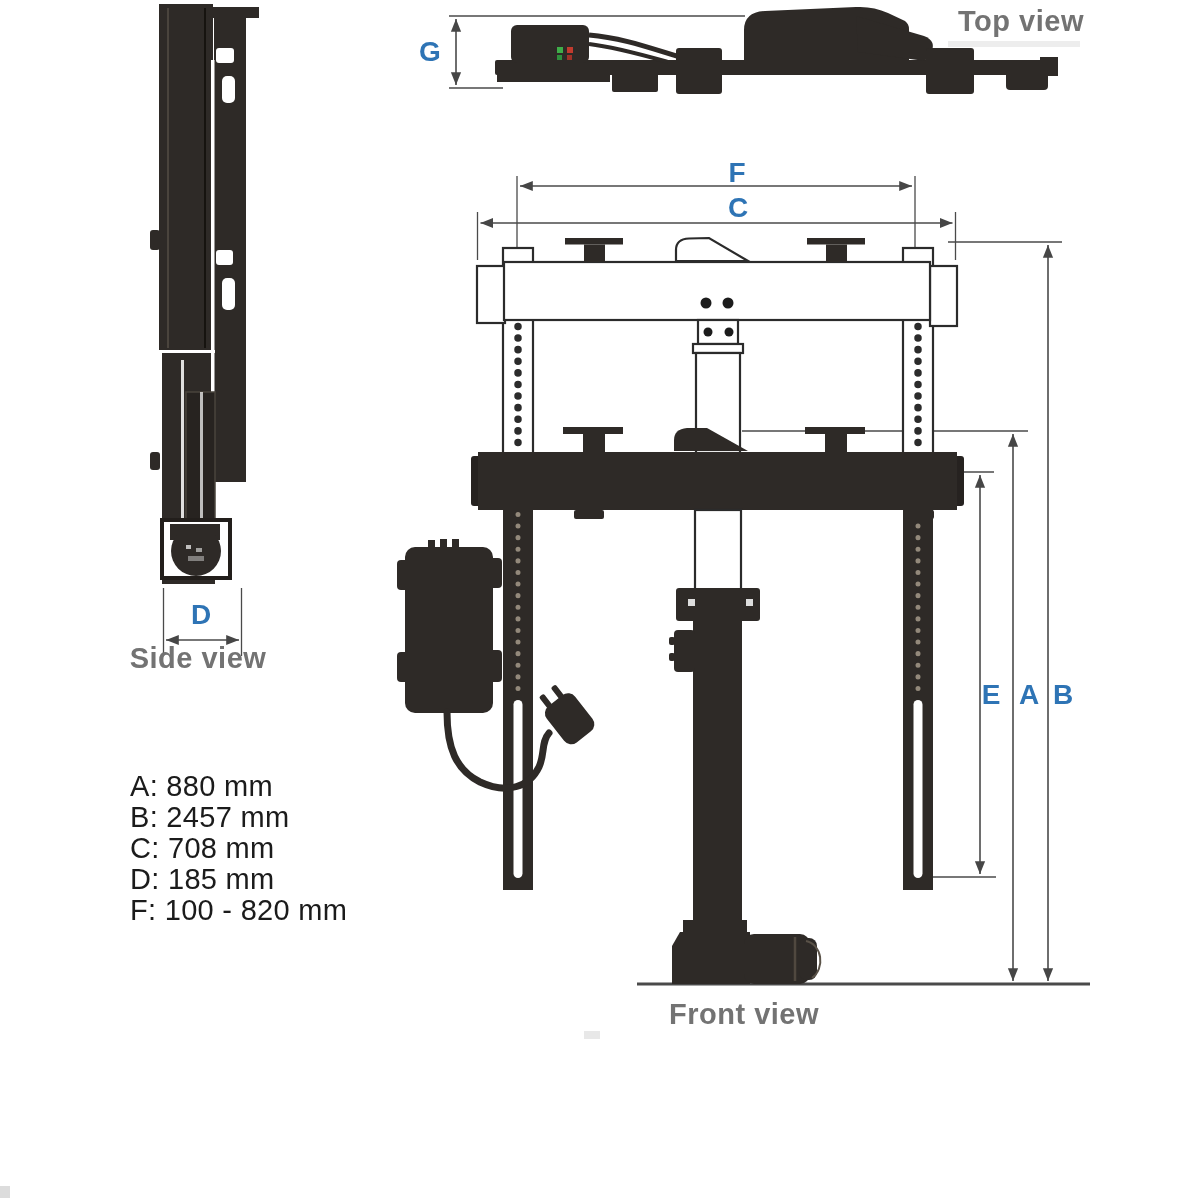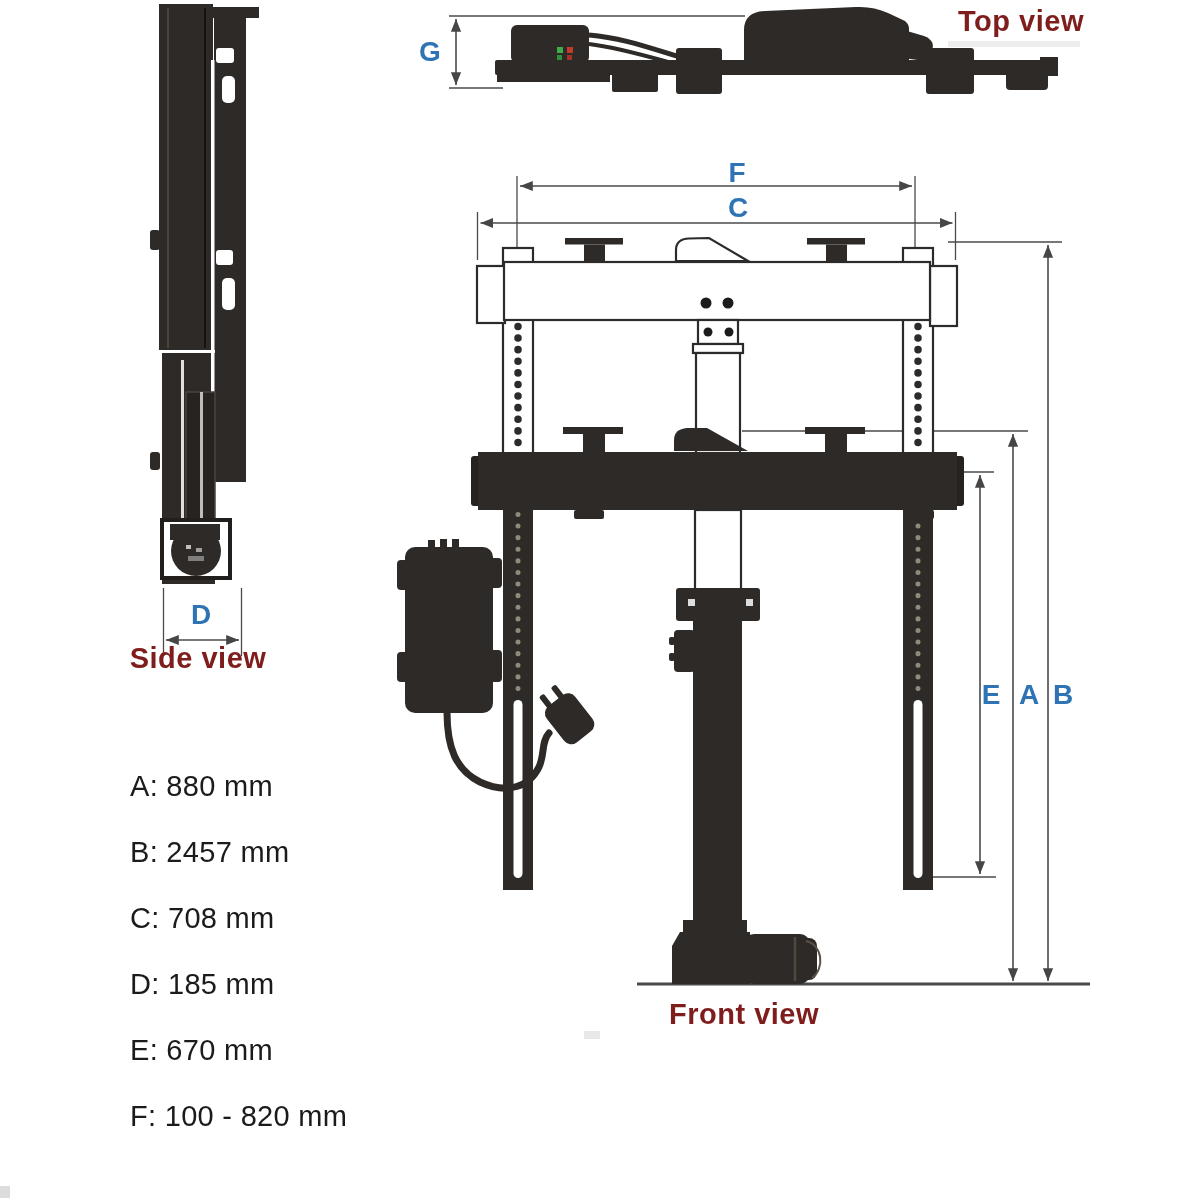--- a/index.html
+++ b/index.html
@@ -1,22 +1,22 @@
 <!DOCTYPE html>
 <html><head>
 <meta charset="utf-8">
 <style>
   html,body{margin:0;padding:0;background:#fff;}
   .canvas{position:relative;width:1200px;height:1200px;background:#ffffff;overflow:hidden;
           font-family:"Liberation Sans", sans-serif;}
   .canvas svg{position:absolute;left:0;top:0;}
   .lbl{position:absolute;transform:translate(-50%,-50%);white-space:nowrap;}
   .blue-letter{color:#2e74b5;font-weight:bold;font-size:28px;}
-  .view-label{color:#7f1d1d;font-weight:bold;font-size:29px;letter-spacing:0.5px;}
-  .dim-list{position:absolute;left:130px;top:771px;display:flex;flex-direction:column;gap:35px;}
+  .view-label{color:#737373;font-weight:bold;font-size:29px;letter-spacing:0.5px;}
+  .dim-list{position:absolute;left:130px;top:771px;display:flex;flex-direction:column;}
   .dim-row{font-size:29px;line-height:31px;color:#1b1b1b;letter-spacing:0.3px;}
   
   .dim{stroke:#4a4a4a;stroke-width:1.6;fill:none;}
   .ext{stroke:#4a4a4a;stroke-width:1.3;fill:none;}
   .outl{fill:#ffffff;stroke:#2b2b2b;stroke-width:2.2;}
   .dk{fill:#2e2a27;stroke:none;}
 </style>
 </head>
 <body>
 
@@ -225,17 +225,16 @@
 
 <div class="lbl view-label" style="left:1021px;top:21px;">Top view</div>
 <div class="lbl view-label" style="left:198px;top:658px;">Side view</div>
 <div class="lbl view-label" style="left:719px;top:1014px;margin-left:25px;">Front view</div>
 
 <div class="dim-list">
   <div class="dim-row">A: 880 mm</div>
   <div class="dim-row">B: 2457 mm</div>
   <div class="dim-row">C: 708 mm</div>
   <div class="dim-row">D: 185 mm</div>
-  <div class="dim-row">E: 670 mm</div>
   <div class="dim-row">F: 100 - 820 mm</div>
 </div>
 
 </div>
 
 </body></html>

